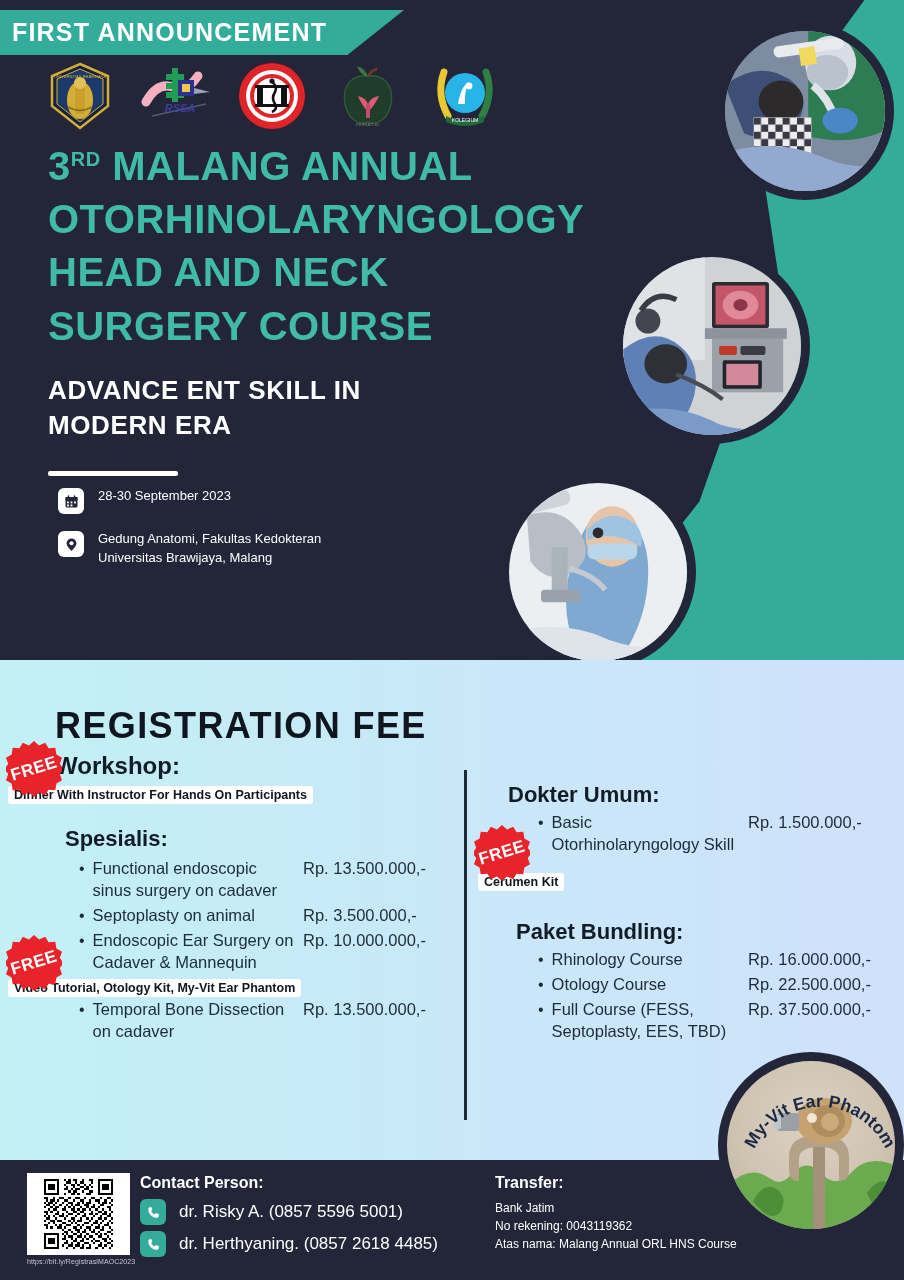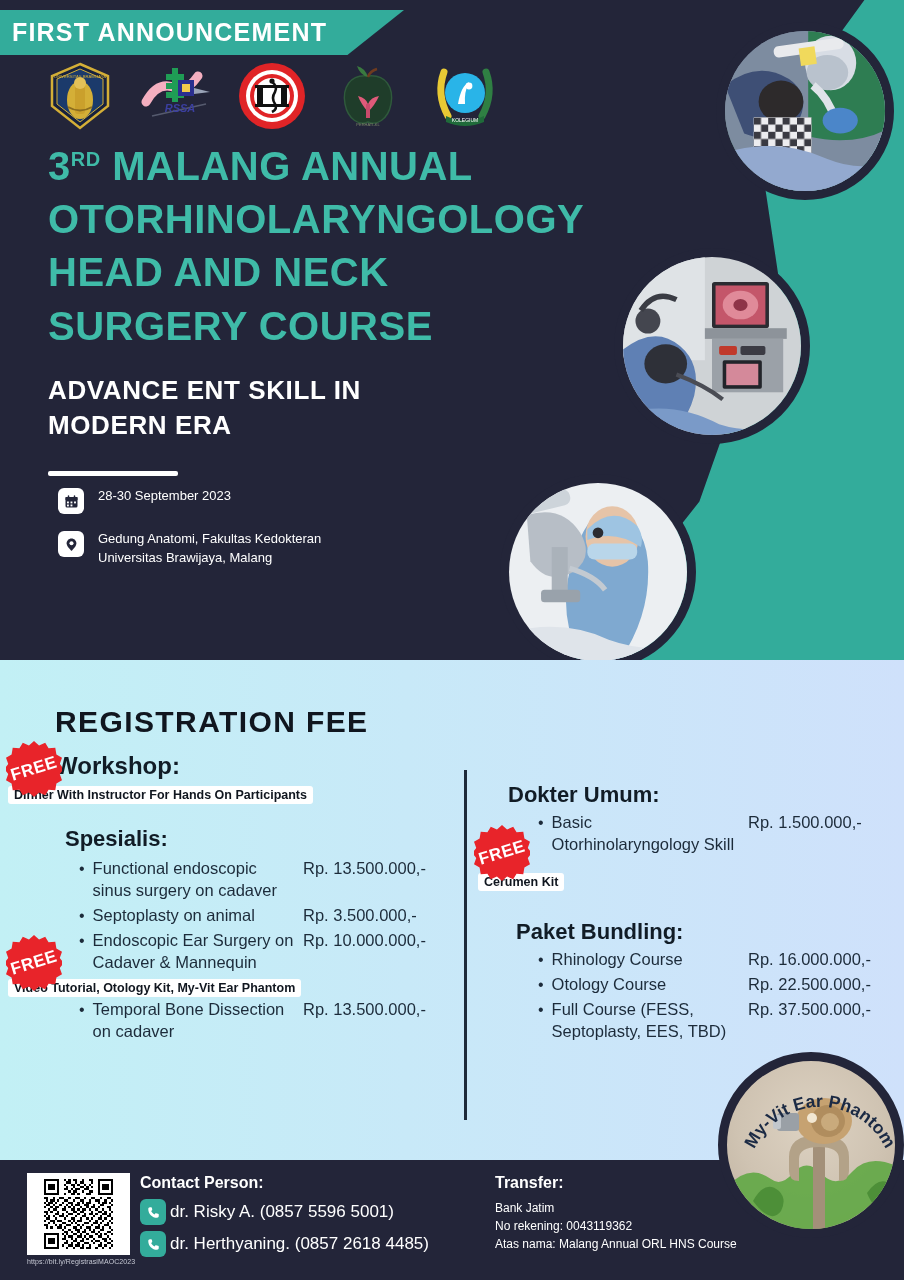--- a/index.html
+++ b/index.html
@@ -71,21 +71,21 @@
   .photo-inner { width:100%; height:100%; position:relative; }
 
   
   .fees {
     position:absolute; left:0; top:660px; width:904px; height:500px;
     background:linear-gradient(to right,#C2F0F5 0%,#C8E9F8 45%,#CFE1FB 100%);
     overflow:hidden;
   }
   .fees-h {
     position:absolute; left:55px; top:45px;
-    font-size:30px; font-weight:bold; color:#10161f; letter-spacing:1.4px;
+    font-size:36px; font-weight:bold; color:#10161f; letter-spacing:1.4px;
   }
   .col-l { position:absolute; left:55px; top:92px; width:400px; }
   .col-r { position:absolute; left:508px; top:122px; width:390px; }
   .divider {
     position:absolute; left:464px; top:110px; width:3px; height:350px;
     background:#1d2a3a;
   }
   .grp-h { font-size:24px; font-weight:bold; color:#111c26; margin-bottom:4px; }
   .grp-h.sm { font-size:22px; }
   .sub-h { font-size:22px; font-weight:bold; color:#111c26; margin:16px 0 6px 10px; }
@@ -138,21 +138,21 @@
     position:absolute; left:0; top:1160px; width:904px; height:120px;
     background:#232539; overflow:hidden;
   }
   .qr-wrap { position:absolute; left:27px; top:13px; width:103px; }
   .qr {
     width:103px; height:82px; background:#ffffff; padding:4px;
   }
   .qr-url { color:#c6c9d4; font-size:7px; margin-top:3px; letter-spacing:0.1px; }
   .contact { position:absolute; left:140px; top:14px; }
   .foot-h { color:#ffffff; font-size:16px; font-weight:bold; margin-bottom:7px; }
-  .cp-row { display:flex; align-items:center; gap:4px; margin-bottom:6px; }
+  .cp-row { display:flex; align-items:center; gap:13px; margin-bottom:6px; }
   .cp-ico {
     width:26px; height:26px; border-radius:6px; background:#33AC9B;
     display:flex; align-items:center; justify-content:center; flex:0 0 auto;
   }
   .cp-txt { color:#ffffff; font-size:17px; }
   .transfer { position:absolute; left:495px; top:14px; }
   .tr-line { color:#ffffff; font-size:12px; line-height:1.5; }
 </style>
 </head>
 <body>

